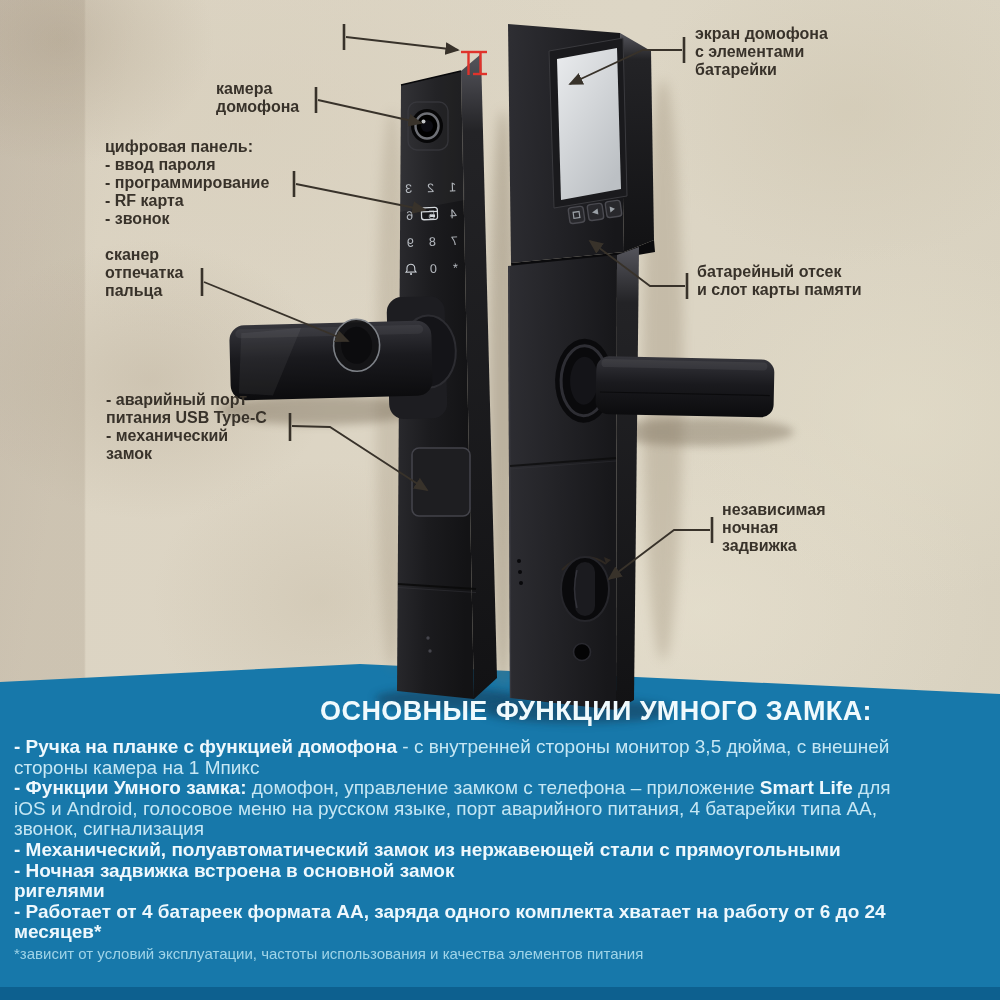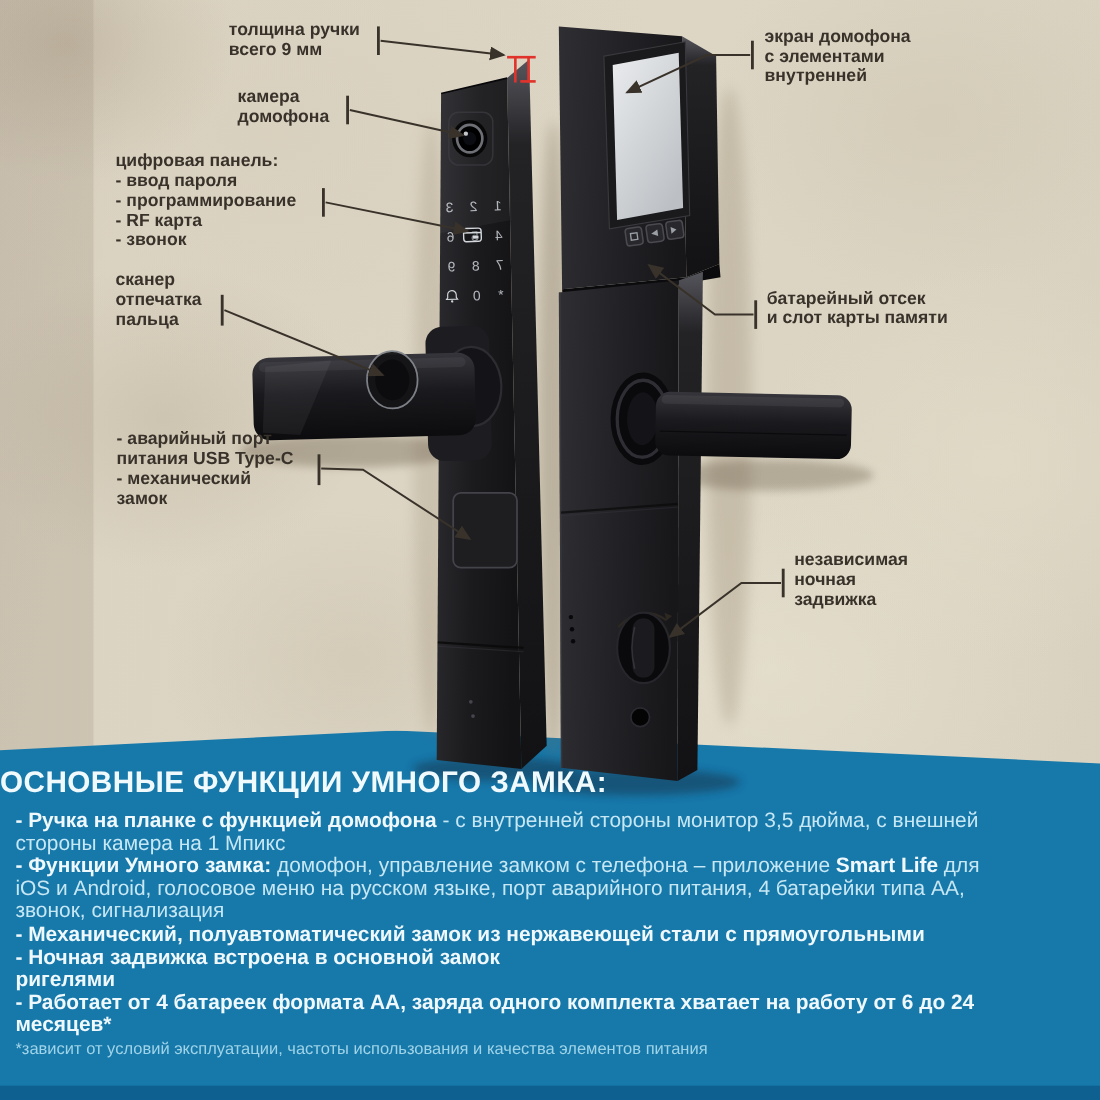--- a/index.html
+++ b/index.html
@@ -14,21 +14,21 @@
            radial-gradient(240px 200px at 320px 600px, rgba(180,166,142,.22), transparent 70%),
            radial-gradient(420px 300px at 700px 610px, rgba(236,230,212,.45), transparent 70%),
            radial-gradient(500px 300px at 250px 120px, rgba(214,205,186,.5), transparent 75%),
            linear-gradient(100deg,#d3cabb 0%,#dcd4c3 12%,#ddd6c5 55%,#d8d1bf 100%);}
   .layer{position:absolute;left:0;top:0;width:1000px;height:1000px;pointer-events:none;}
 
   
   .band{position:absolute;left:0;top:664px;width:1000px;height:336px;background:var(--accent-blue,#1778aa);
         clip-path:polygon(0 18px,36% 0,100% 30px,100% 100%,0 100%);z-index:1;}
   .band-strip{position:absolute;left:0;bottom:0;width:100%;height:13px;background:var(--accent-blue-dark,#0d608f);}
-  .band-title{position:absolute;left:0;top:696px;width:872px;text-align:left;z-index:6;
+  .band-title{position:absolute;left:0;top:696px;width:872px;text-align:right;z-index:6;
               font-size:27px;font-weight:700;letter-spacing:.4px;color:var(--title-text,#f0fafd);}
   .band-body{position:absolute;left:14px;top:737px;width:975px;z-index:6;}
   .feat-line{white-space:nowrap;font-size:19px;line-height:20.6px;color:var(--body-text,#c6e7f4);}
   .feat-line .fb{font-weight:700;color:var(--body-text-bold,#eef8fd);}
   .feat-line .fr{font-weight:400;}
   .footnote{margin-top:3px;font-size:15px;line-height:15px;color:var(--footnote-text,#9fd4e8);}
 
   
   .callout{position:absolute;z-index:5;color:var(--callout-text,#38322a);font-weight:700;font-size:16px;line-height:18px;}
   .co-thickness{left:208px;top:19px;}
@@ -243,24 +243,20 @@
       <path d="M318,100 L421,123" marker-end="url(#ah)"></path>
       <path d="M296,184 L425,210" marker-end="url(#ah)"></path>
       <path d="M204,282 L348,341" marker-end="url(#ah)"></path>
       <path d="M292,426 L330,427 L427,490" marker-end="url(#ah)"></path>
       <path d="M682,50 L643,50 L570,84" marker-end="url(#ah)"></path>
       <path d="M685,286 L650,286 L590,241" marker-end="url(#ah)"></path>
       <path d="M710,530 L674,530 L609,579" marker-end="url(#ah)"></path>
     </g>
   </svg>
 
-  <div class="callout co-thickness">
-    <div>толщина ручки</div>
-    <div>всего 9 мм</div>
-  </div>
   <div class="callout co-camera">
     <div>камера</div>
     <div>домофона</div>
   </div>
   <div class="callout co-keypad">
     <div>цифровая панель:</div>
     <div>- ввод пароля</div>
     <div>- программирование</div>
     <div>- RF карта</div>
     <div>- звонок</div>
@@ -272,21 +268,21 @@
   </div>
   <div class="callout co-usb">
     <div>- аварийный порт</div>
     <div>питания USB Type-C</div>
     <div>- механический</div>
     <div>замок</div>
   </div>
   <div class="callout co-screen">
     <div>экран домофона</div>
     <div>с элементами</div>
-    <div>внутренней</div>
+    <div>батарейки</div>
   </div>
   <div class="callout co-battery">
     <div>батарейный отсек</div>
     <div>и слот карты памяти</div>
   </div>
   <div class="callout co-latch">
     <div>независимая</div>
     <div>ночная</div>
     <div>задвижка</div>
   </div>

